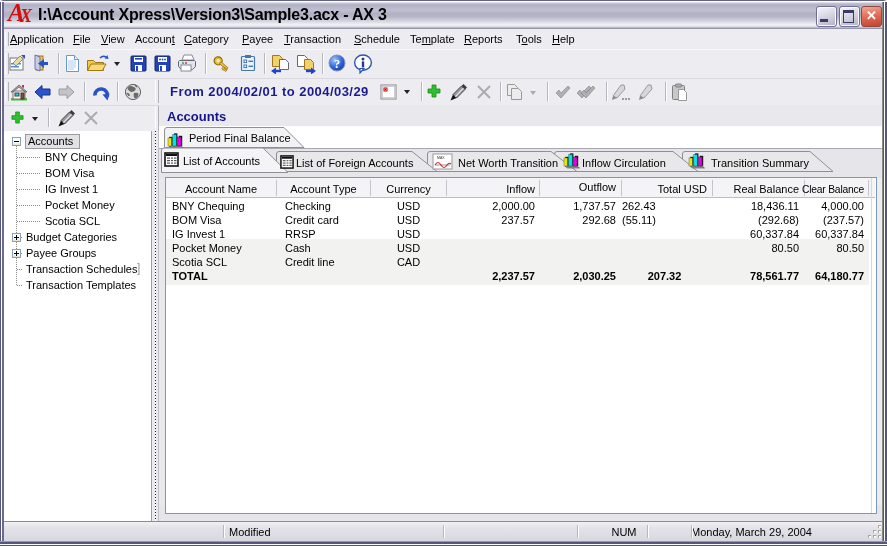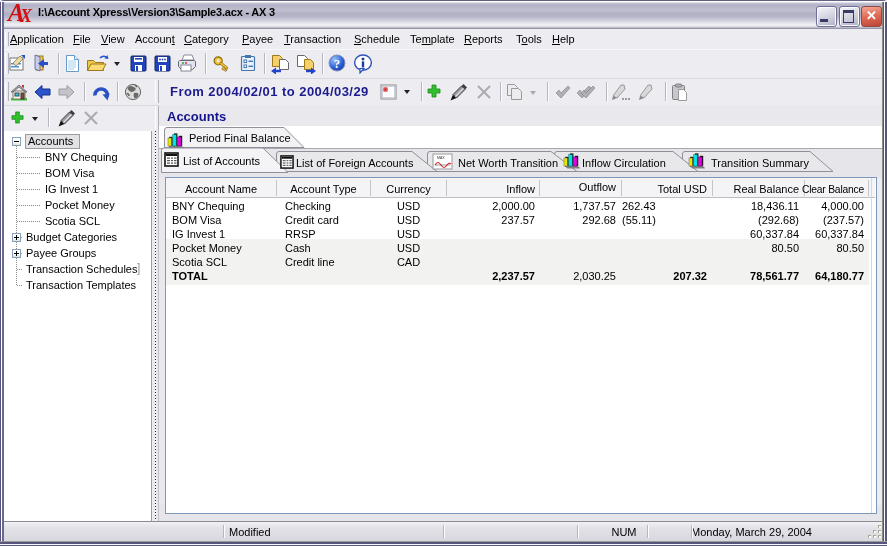--- a/index.html
+++ b/index.html
@@ -16,21 +16,21 @@
 <body>
 
 <div class="abs" id="titlebar" style="left:0;top:0;width:887px;height:29px;
  background:linear-gradient(180deg,#62627e 0,#62627e 1px,#ffffff 1px,#fbfbfe 2px,#c6c6d8 3px,#b2b2c6 5px,#bfbfd0 10px,#b0b0c3 14px,#b8b8ca 17px,#ccccda 20px,#e4e4ec 23px,#f2f2f6 25px,#d8d8e0 27px,#9e9eb2 28px,#8e8ea4 29px);
  border-radius:4px 4px 0 0"></div>
 <div class="abs" style="left:9px;top:3px;width:32px;height:25px;color:#d21010;
  font-family:'Liberation Serif',serif;font-weight:bold">
  <span class="abs" style="left:-1px;top:-4px;font-size:25px;font-style:italic">A</span>
  <span class="abs" style="left:11px;top:3px;font-size:18px;font-style:italic">X</span>
 </div>
-<div class="abs" style="left:38px;top:6px;font-size:11px;font-weight:bold;letter-spacing:-.2px">I:\Account Xpress\Version3\Sample3.acx - AX 3</div>
+<div class="abs" style="left:38px;top:6px;font-size:16px;font-weight:bold;letter-spacing:-.2px">I:\Account Xpress\Version3\Sample3.acx - AX 3</div>
 
 <div class="abs" style="left:816px;top:6px;width:19px;height:19px;border:1px solid #6e6e96;border-radius:3px;
  background:linear-gradient(160deg,#f6f6fa 0,#d8d8e4 45%,#b0b0c6 100%);box-shadow:inset 0 0 0 1px #fafafc">
  <div class="abs" style="left:3px;top:12px;width:8px;height:3px;background:#3a3a66"></div>
   </div>
 <div class="abs" style="left:839px;top:6px;width:19px;height:19px;border:1px solid #6e6e96;border-radius:3px;
  background:linear-gradient(160deg,#f6f6fa 0,#d8d8e4 45%,#b0b0c6 100%);box-shadow:inset 0 0 0 1px #fafafc">
  <div class="abs" style="left:3px;top:3px;width:9px;height:9px;border:1px solid #3a3a66;border-top-width:3px"></div>
   </div>
 <div class="abs" style="left:861px;top:6px;width:19px;height:19px;border:1px solid #8e4a44;border-radius:3px;
@@ -442,22 +442,22 @@
 <div class="abs" style="left:285px;top:199px;line-height:14px">Checking<br>Credit card<br>RRSP<br>Cash<br>Credit line</div>
 <div class="abs" style="left:371px;top:199px;width:75px;text-align:center;line-height:14px">USD<br>USD<br>USD<br>USD<br>CAD</div>
 <div class="abs" style="left:447px;top:199px;width:88px;text-align:right;line-height:14px">2,000.00<br>237.57</div>
 <div class="abs" style="left:540px;top:199px;width:76px;text-align:right;line-height:14px">1,737.57<br>292.68</div>
 <div class="abs" style="left:622px;top:199px;width:85px;line-height:14px">262.43<br>(55.11)</div>
 <div class="abs" style="left:713px;top:199px;width:86px;text-align:right;line-height:14px">18,436.11<br>(292.68)<br>60,337.84<br>80.50</div>
 <div class="abs" style="left:805px;top:199px;width:59px;text-align:right;line-height:14px">4,000.00<br>(237.57)<br>60,337.84<br>80.50</div>
 
 <div class="abs" style="left:172px;top:270px;font-weight:bold">TOTAL</div>
 <div class="abs" style="left:447px;top:270px;width:88px;text-align:right;font-weight:bold">2,237.57</div>
-<div class="abs" style="left:540px;top:270px;width:76px;text-align:right;font-weight:normal">2,030.25</div>
-<div class="abs" style="left:622px;top:270px;width:85px;text-align:right;font-weight:bold">207.32</div>
+<div class="abs" style="left:540px;top:270px;width:76px;text-align:right;font-weight:bold">2,030.25</div>
+<div class="abs" style="left:622px;top:270px;width:85px;text-align:center;font-weight:bold">207.32</div>
 <div class="abs" style="left:713px;top:270px;width:86px;text-align:right;font-weight:bold">78,561.77</div>
 <div class="abs" style="left:805px;top:270px;width:59px;text-align:right;font-weight:bold">64,180.77</div>
 
 <div class="abs" style="left:0;top:521px;width:887px;height:1px;background:#8b8b91"></div>
 <div class="abs" style="left:2px;top:522px;width:883px;height:19px;
  background:linear-gradient(180deg,#f2f2f5 0,#e2e2e8 30%,#d8d8df 100%)"></div>
 <div class="abs" style="left:229px;top:526px">Modified</div>
 <div class="abs" style="left:601px;top:526px;width:46px;text-align:center">NUM</div>
 <div class="abs" style="left:691px;top:526px;width:140px;text-align:left">Monday, March 29, 2004</div>
 <div class="sep" style="left:223px;top:525px;height:13px"></div>

